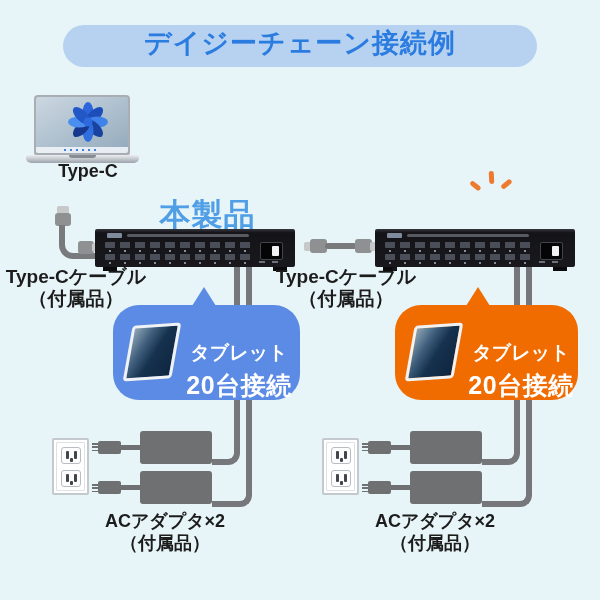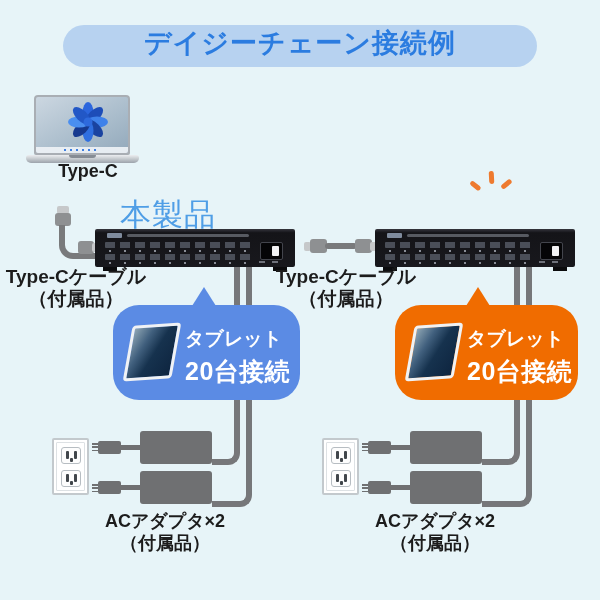--- a/index.html
+++ b/index.html
@@ -38,36 +38,36 @@
   .dv-ports{position:absolute;left:10px;width:150px;height:6px;border-radius:1px;
     background:repeating-linear-gradient(90deg,#4a4e58 0 10px,transparent 10px 15px);}
   .dv-nums{position:absolute;left:14px;width:146px;height:2px;
     background:repeating-linear-gradient(90deg,#8a8e97 0 2.5px,transparent 2.5px 15px);}
   .dv-switch{position:absolute;left:165px;top:13px;width:21px;height:16px;background:#050507;border:1px solid #43454d;border-radius:2px;}
   .dv-toggle{position:absolute;right:3px;top:2.5px;width:7px;height:10px;background:#f2f2f4;border-radius:1px;}
   .dv-swlbl{position:absolute;left:164px;top:32px;width:24px;height:2px;
     background:repeating-linear-gradient(90deg,#6e717a 0 6px,transparent 6px 13px);}
   .dv-foot{position:absolute;bottom:-4px;width:14px;height:4px;background:#0b0b0d;}
 
-  .big-label{font-size:31px;font-weight:normal;letter-spacing:1px;}
+  .big-label{font-size:31px;font-weight:bold;text-align:center;letter-spacing:1px;}
   .spark{width:4.5px;background:#ee7a2f;border-radius:3px;}
 
   .smalltext{text-align:center;color:#1c1c1c;font-weight:bold;font-size:19px;line-height:22px;}
 
   
   .bubble{height:95px;border-radius:26px;}
   .bubble-blue{background:#5b8be4;}
   .bubble-orange{background:#f06c00;}
   .tail{width:0;height:0;border-left:12px solid transparent;border-right:12px solid transparent;}
   .tail-blue{border-bottom:19px solid #5b8be4;}
   .tail-orange{border-bottom:19px solid #f06c00;}
   .tablet{position:absolute;left:15px;top:19px;width:42px;height:50px;border:3px solid #f0f2f4;border-radius:4px;
     background:linear-gradient(115deg,#8fa6b4 0,#41607e 30%,#16324e 55%,#0e2540 100%);
     transform:skewX(-14deg) rotate(-4deg);}
-  .bub-text{position:absolute;left:72px;top:21px;width:108px;color:#fff;font-weight:bold;}
+  .bub-text{position:absolute;left:72px;top:35px;width:108px;text-align:center;color:#fff;font-weight:bold;}
   .bub-l1{font-size:19px;}
   .bub-l2{font-size:25px;margin-top:3px;letter-spacing:.5px;}
 
   
   .outlet{width:37px;height:57px;background:#fff;border:2px solid #c3c9cd;border-radius:2px;box-sizing:border-box;}
   .outlet-in{position:absolute;left:2px;top:2px;right:2px;bottom:2px;border:1px solid #dde1e4;border-radius:1px;}
   .socket{position:absolute;left:7px;width:20px;height:17px;background:#fdfdfd;border:1.5px solid #b7bdc2;border-radius:3px;box-sizing:border-box;}
   .slot{position:absolute;top:2.5px;width:3px;height:8px;background:#41464b;border-radius:1px;}
   .sdot{position:absolute;bottom:1.5px;left:50%;margin-left:-1.5px;width:3px;height:3.5px;background:#41464b;border-radius:1px;}
 

